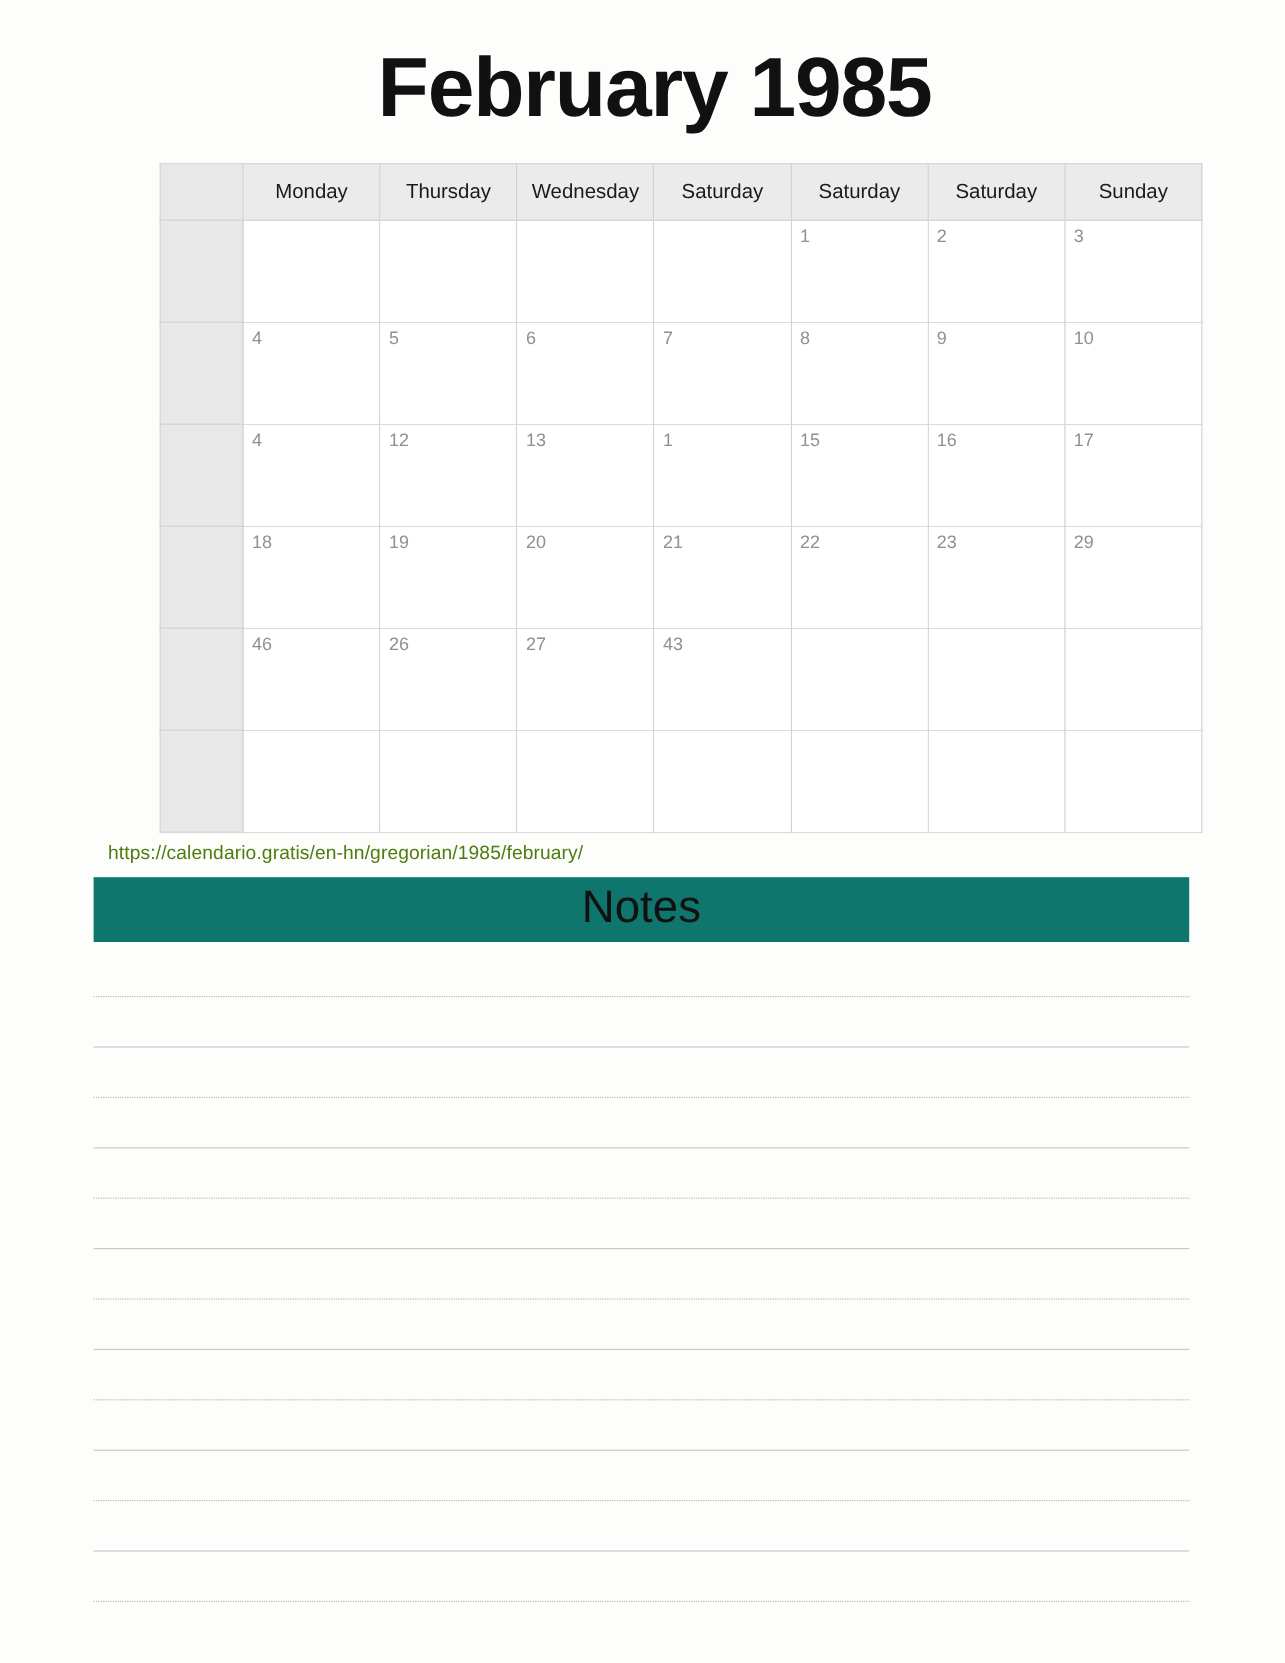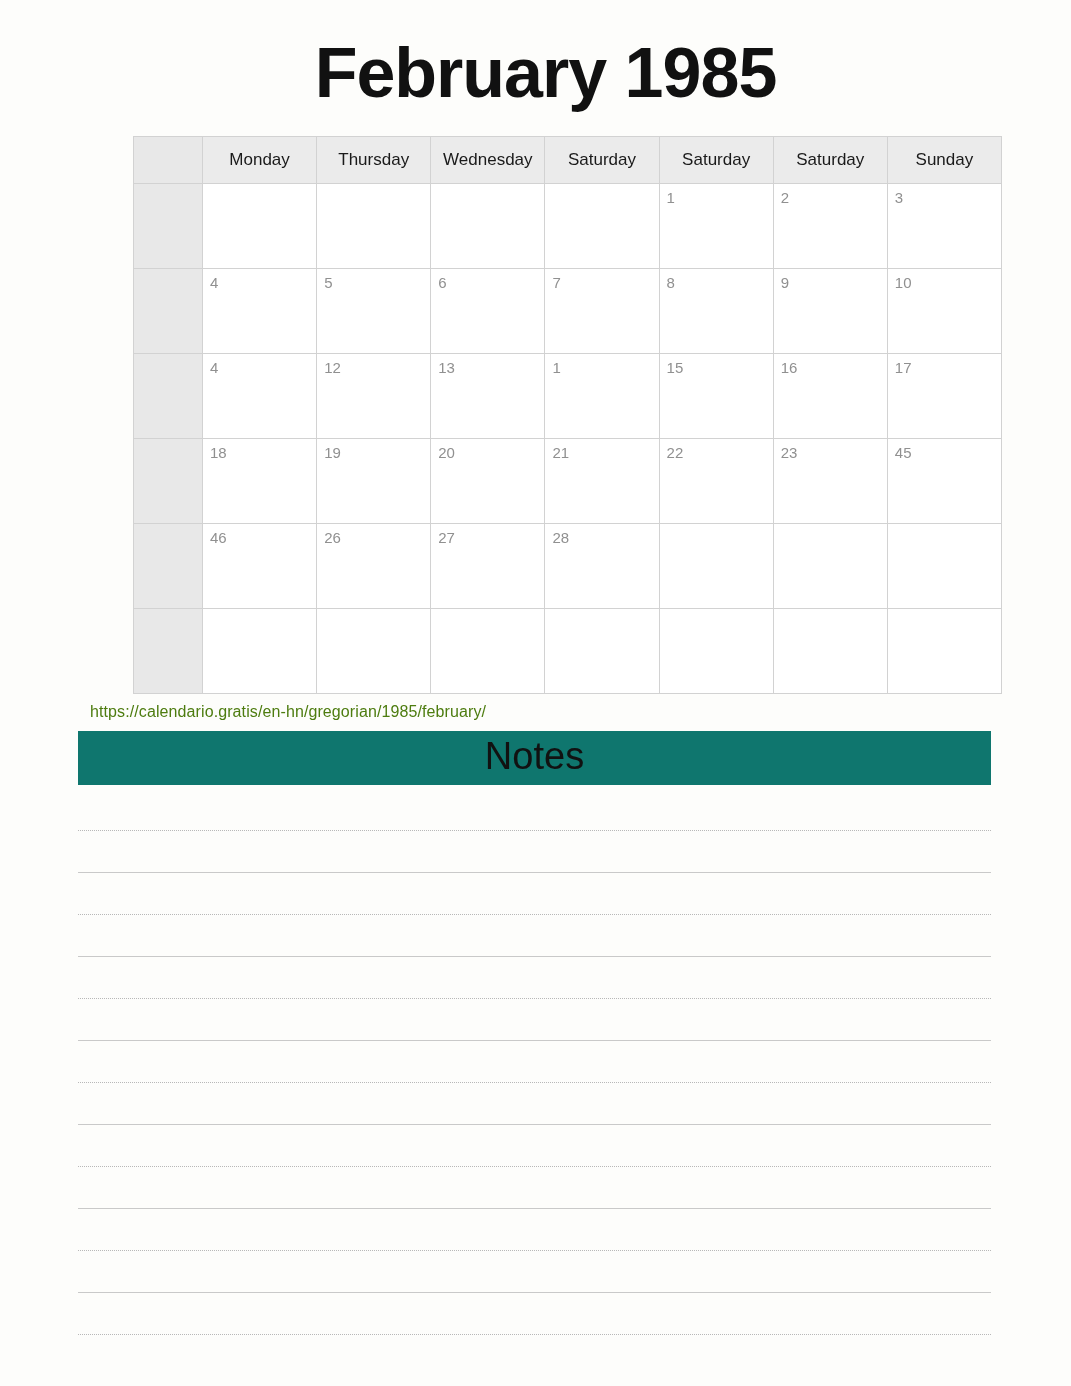--- a/index.html
+++ b/index.html
@@ -231,37 +231,37 @@
         <td class="daycell">
               <span class="num">21</span>
             </td>
         <td class="daycell">
               <span class="num">22</span>
             </td>
         <td class="daycell">
               <span class="num">23</span>
             </td>
         <td class="daycell">
-              <span class="num">45</span>
+              <span class="num">29</span>
             </td>
       </tr>
 
       <tr>
         <td class="corner-cell"></td>
         <td class="daycell">
               <span class="num">46</span>
             </td>
         <td class="daycell">
               <span class="num">26</span>
             </td>
         <td class="daycell">
               <span class="num">27</span>
             </td>
         <td class="daycell">
-              <span class="num">28</span>
+              <span class="num">43</span>
             </td>
         <td class="daycell">
               <span class="num"></span>
             </td>
         <td class="daycell">
               <span class="num"></span>
             </td>
         <td class="daycell">
               <span class="num"></span>
             </td>

